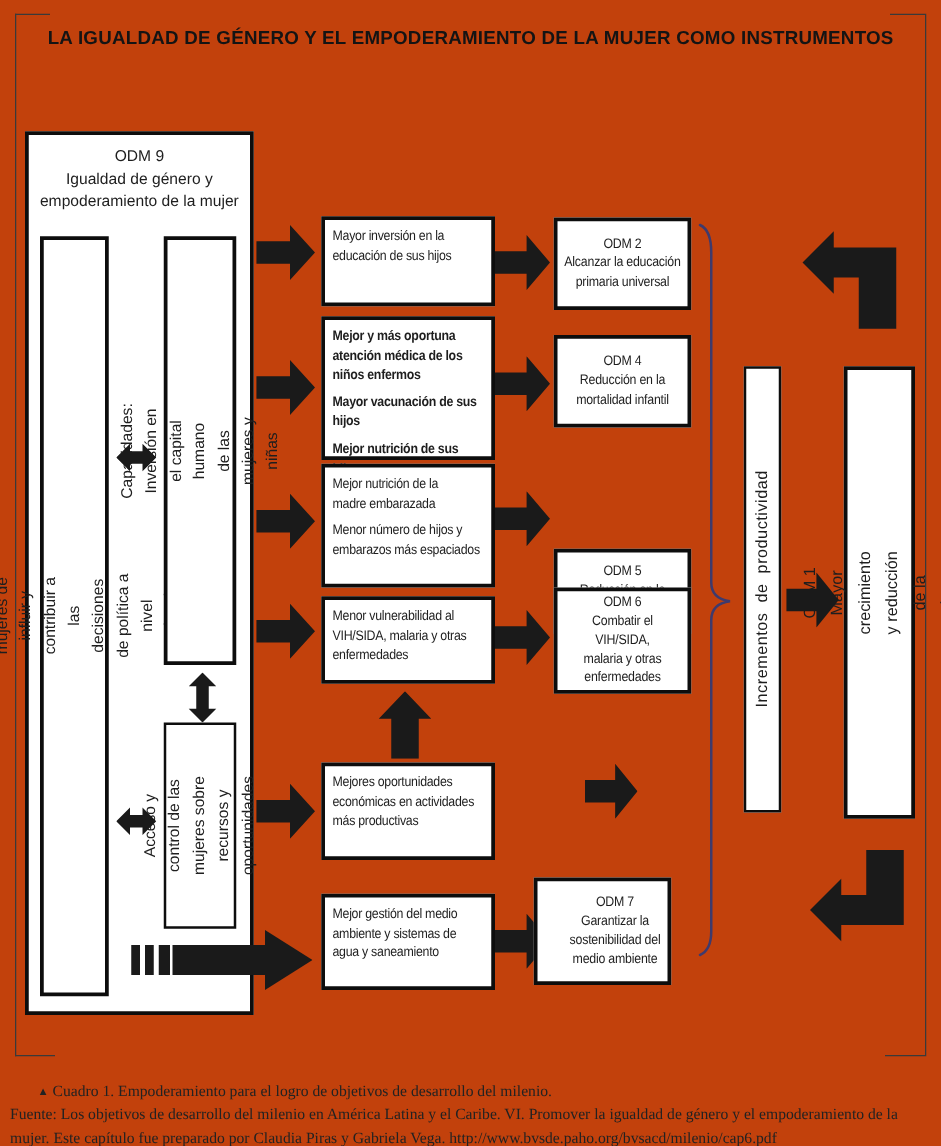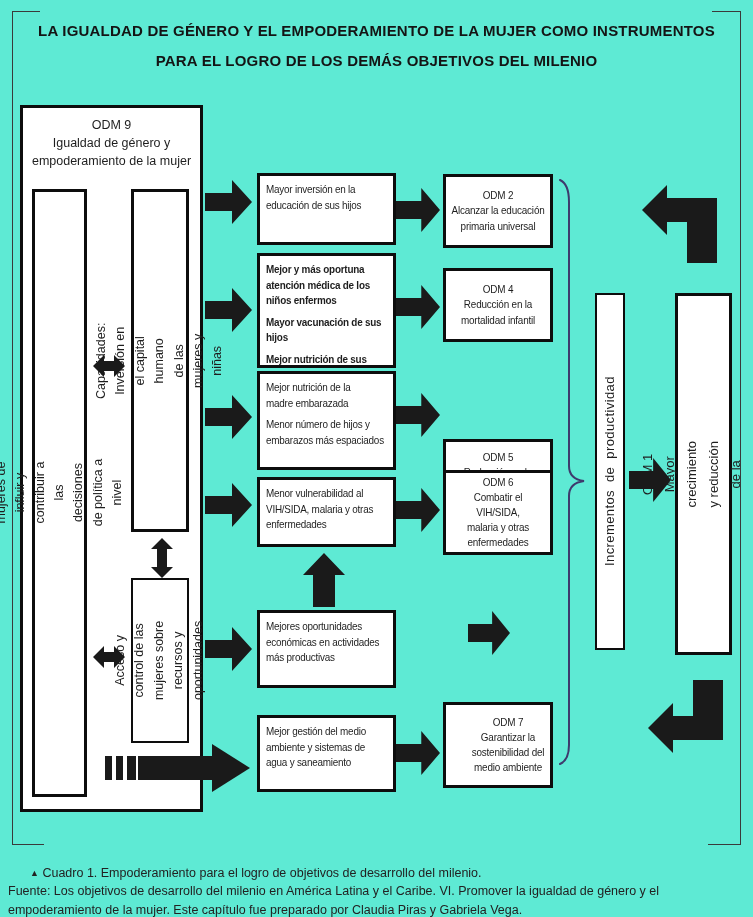--- a/index.html
+++ b/index.html
@@ -1,17 +1,17 @@
 <!DOCTYPE html>
 <html><head>
 <meta charset="utf-8">
 <style>
   html,body{margin:0;padding:0;background:#ffffff;}
   *{box-sizing:border-box;}
-  .page{position:relative;width:753px;height:917px;background:#5eead4;overflow:hidden;
+  .page{position:relative;width:753px;height:917px;background:#c2410c;overflow:hidden;
         font-family:"Liberation Sans","DejaVu Sans",sans-serif;color:#1e1e1e;}
   .abs{position:absolute;}
   
   .mark{position:absolute;background:#3a3a3a;}
   
   .title{position:absolute;left:0;width:753px;text-align:center;font-weight:700;
          font-size:15px;letter-spacing:.2px;color:#141414;}
   
   .bx{position:absolute;border:3px solid #0d0d0d;background:#fff;}
   .bx2{position:absolute;border:2px solid #0d0d0d;background:#fff;}
@@ -23,37 +23,36 @@
   
   .mbox{padding:6px 6px;}
   .mbox p{font-size:11px;letter-spacing:-.25px;line-height:1.42;margin:0 0 6px;
           width:136px;transform:scaleX(.9);transform-origin:0 0;white-space:pre-line;}
   
   .obox{display:flex;align-items:center;justify-content:center;text-align:center;}
   .obox>span{display:block;width:108px;transform:scaleX(.9);transform-origin:50% 50%;
              font-size:11px;line-height:1.38;letter-spacing:-.2px;white-space:pre-line;}
   .heading{position:absolute;text-align:center;font-size:12.5px;line-height:1.45;white-space:pre-line;}
   svg.ink polygon, svg.ink rect{fill:#1a1a1a;}
-  .caption{position:absolute;font-family:Liberation Sans, sans-serif;
+  .caption{position:absolute;font-family:Liberation Serif, serif;
            font-size:12.5px;line-height:1.5;color:#222;}
 </style>
 </head>
 <body>
 
 <div class="page">
 
   <div class="mark" style="left:12px;top:11px;width:1px;height:834px;"></div>
   <div class="mark" style="left:740px;top:11px;width:1px;height:834px;"></div>
   <div class="mark" style="left:12px;top:11px;width:28px;height:1px;"></div>
   <div class="mark" style="left:712px;top:11px;width:28px;height:1px;"></div>
   <div class="mark" style="left:12px;top:844px;width:32px;height:1px;"></div>
   <div class="mark" style="left:708px;top:844px;width:32px;height:1px;"></div>
 
   <div class="title" style="top:22px;">LA IGUALDAD DE GÉNERO Y EL EMPODERAMIENTO DE LA MUJER COMO INSTRUMENTOS</div>
-  <div class="title" style="top:52px;">PARA EL LOGRO DE LOS DEMÁS OBJETIVOS DEL MILENIO</div>
 
   <div class="bx" style="left:20px;top:105px;width:183px;height:707px;"></div>
   <div class="heading" style="left:22px;top:116px;width:179px;">ODM 9
 Igualdad de género y
 empoderamiento de la mujer</div>
 
   <div class="bx rot multi" style="left:32px;top:189px;width:55px;height:608px;">
     <span>Posibilidades de las mujeres  de influir y contribuir a
 las decisiones de política a  nivel nacional  y local</span>
   </div>
@@ -171,21 +170,21 @@
     <span>ODM 5
 Reducción en la
 mortalidad materna</span>
   </div>
   <div class="bx obox" style="left:443px;top:470px;width:110px;height:85px;">
     <span>ODM 6
 Combatir el VIH/SIDA,
 malaria y otras
 enfermedades</span>
   </div>
-  <div class="bx obox" style="left:443px;top:702px;width:110px;height:86px;padding-left:20px;">
+  <div class="bx obox" style="left:427px;top:702px;width:110px;height:86px;padding-left:20px;">
     <span>ODM 7
 Garantizar la
 sostenibilidad del
 medio ambiente</span>
   </div>
 
   <svg class="abs" style="left:552px;top:170px;" width="40" height="600" viewBox="0 0 40 600">
     <path d="M8,10 Q17,14 17,32 L17,296 Q17,309 32,311 Q17,313 17,326 L17,575 Q17,590 8,594" fill="none" stroke="#3e3a6d" stroke-width="2" stroke-linecap="round"></path>
   </svg>
 

